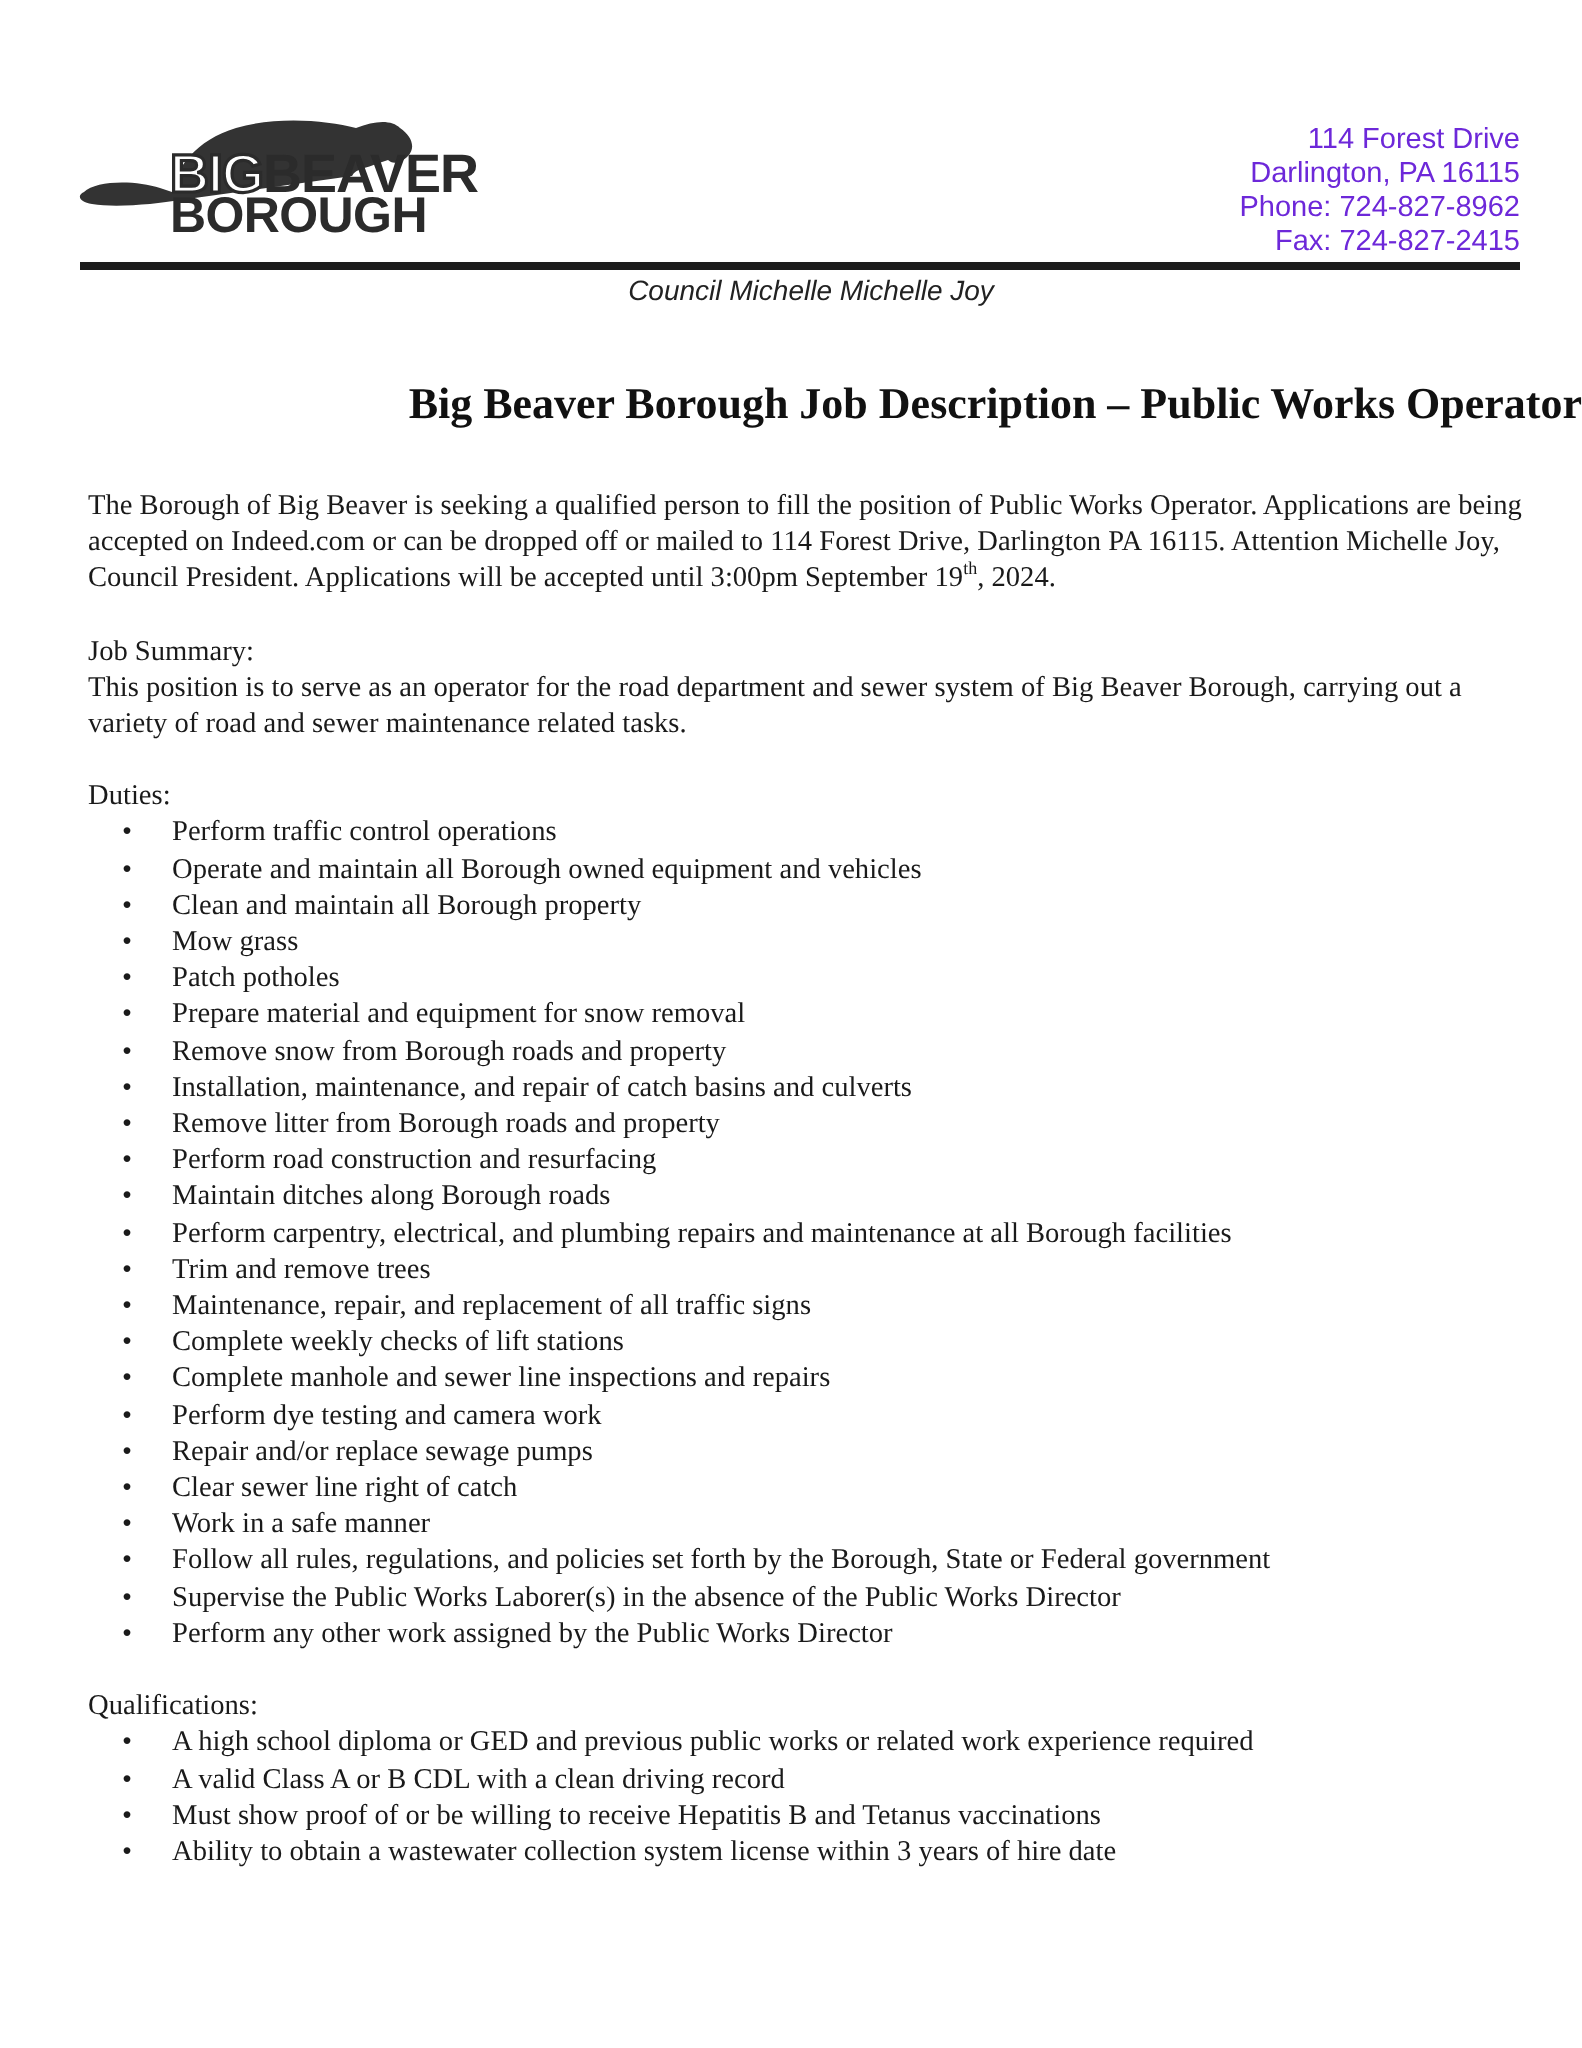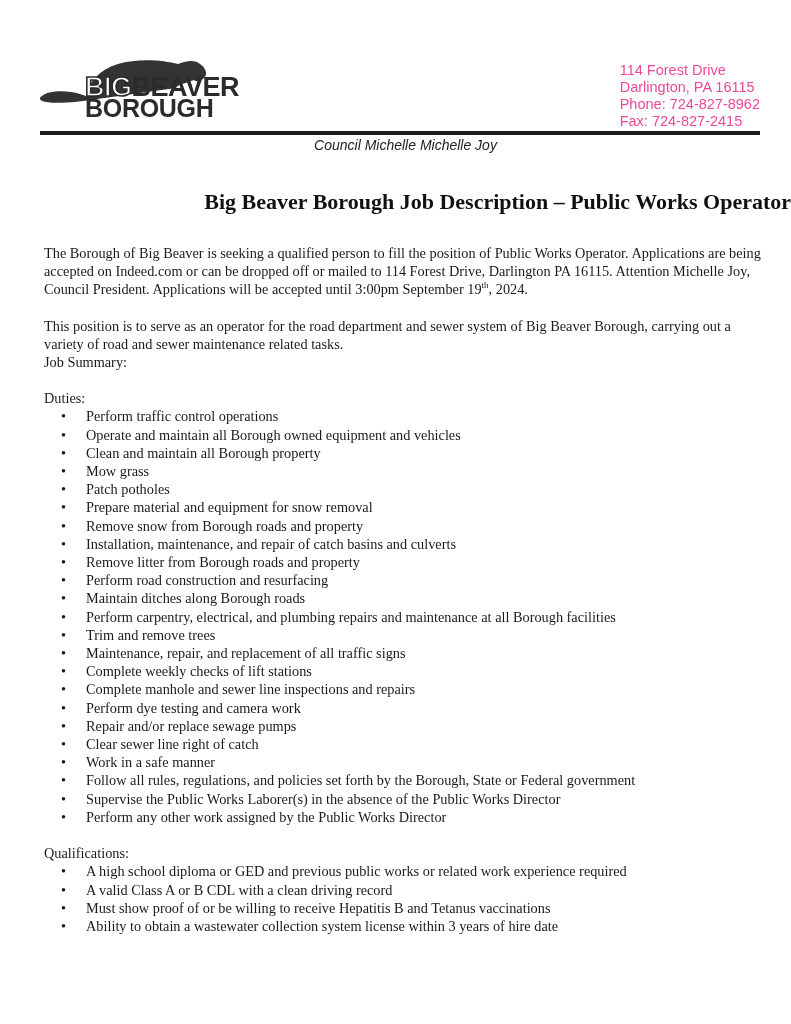--- a/index.html
+++ b/index.html
@@ -6,21 +6,21 @@
     html, body { width: 791px; height: 1024px; background: #ffffff; overflow: hidden; }
     body { position: relative; font-family: "Liberation Serif", serif; color: #1a1a1a; }
 
     .letterhead { position: absolute; left: 0; top: 0; width: 791px; height: 160px; margin-left: 10px; }
     .logo { position: absolute; left: 28px; top: 54px; width: 200px; height: 72px; }
     .logo svg { position: absolute; left: 0; top: 0; }
     .logo-line1 { position: absolute; left: 47px; top: 20px; font-family: "Liberation Sans", sans-serif; font-weight: bold; font-size: 27px; letter-spacing: -0.5px; color: #2b2b2b; line-height: 1; }
     .logo-line1 .big { color: #ffffff; -webkit-text-stroke: 1.6px #2b2b2b; }
     .logo-line2 { position: absolute; left: 47px; top: 42px; font-family: "Liberation Sans", sans-serif; font-weight: bold; font-size: 25px; letter-spacing: -0.3px; color: #2b2b2b; line-height: 1; }
 
-    .address { position: absolute; right: 41px; top: 62px; font-family: "Liberation Sans", sans-serif; font-size: 14.5px; line-height: 17px; color: #ec4899; }
+    .address { position: absolute; right: 41px; top: 62px; text-align: right; font-family: "Liberation Sans", sans-serif; font-size: 14.5px; line-height: 17px; color: #6d28d9; }
     .rule { position: absolute; left: 30px; top: 131px; width: 720px; height: 4px; background: #1c1c1c; }
     .council { position: absolute; left: 0; width: 791px; top: 137px; text-align: center; font-family: "Liberation Sans", sans-serif; font-style: italic; font-size: 14px; color: #222; }
 
     .title { position: absolute; left: 0; width: 791px; top: 189px; text-align: right; font-weight: bold; font-size: 22px; color: #111; }
 
     .content { position: absolute; left: 44px; top: 244px; width: 720px; font-size: 14.3px; line-height: 18.2px; }
     .content p { margin: 0; }
     .gap { height: 18px; }
     ul.bullets { list-style: none; margin: 0; padding: 0; }
     ul.bullets li { position: relative; padding-left: 42px; }
@@ -53,22 +53,22 @@
   <div class="council">Council Michelle Michelle Joy</div>
 </div>
 
 <div class="title">Big Beaver Borough Job Description – Public Works Operator</div>
 
 <div class="content">
   <p><span>The Borough of Big Beaver is seeking a qualified person to fill the position of Public Works Operator.  Applications are being accepted on Indeed.com or can be dropped off or mailed to 114 Forest Drive, Darlington PA 16115.  Attention Michelle Joy, Council President.  Applications will be accepted until 3:00pm September 19</span><sup>th</sup><span>, 2024.</span></p>
 
   <div class="gap"></div>
 
+  <p>Job Summary:</p>
   <p>This position is to serve as an operator for the road department and sewer system of Big Beaver Borough, carrying out a variety of road and sewer maintenance related tasks.</p>
-  <p>Job Summary:</p>
 
   <div class="gap"></div>
 
   <p>Duties:</p>
   <ul class="bullets" id="duties-list">
       <li><span class="dot">•</span><span>Perform traffic control operations</span></li>
       <li><span class="dot">•</span><span>Operate and maintain all Borough owned equipment and vehicles</span></li>
       <li><span class="dot">•</span><span>Clean and maintain all Borough property</span></li>
       <li><span class="dot">•</span><span>Mow grass</span></li>
       <li><span class="dot">•</span><span>Patch potholes</span></li>

